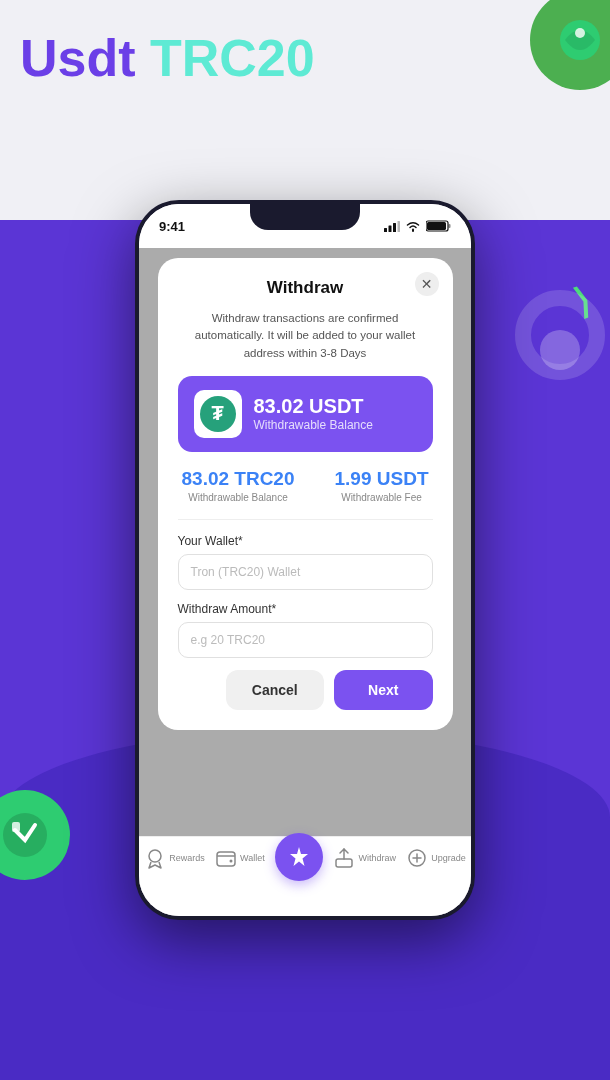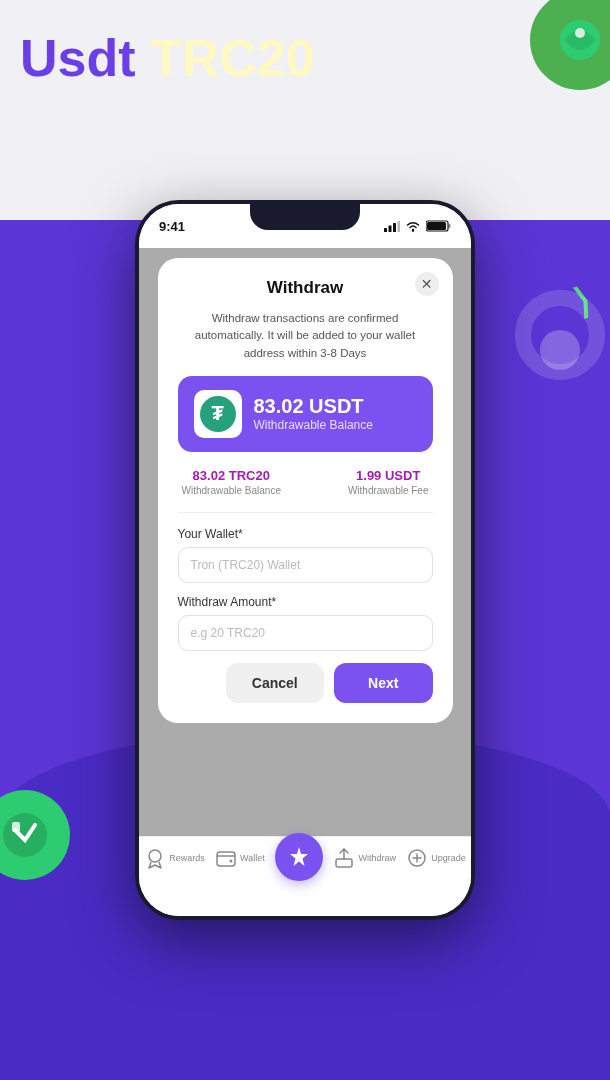--- a/index.html
+++ b/index.html
@@ -245,21 +245,21 @@
     }
 
     
     .stats-row {
       display: flex;
       justify-content: space-between;
       padding: 0 4px;
       margin-bottom: 16px;
     }
     .stat-item { text-align: center; }
-    .stat-value { font-size: 13px; font-weight: 700; color: #a21caf; }
+    .stat-value { font-size: 19px; font-weight: 700; color: #3b82f6; }
     .stat-label { font-size: 10px; color: #888; margin-top: 2px; }
 
     .divider {
       height: 1px;
       background: #eee;
       margin: 0 0 14px;
     }
 
     
     .input-label {
@@ -382,21 +382,21 @@
 <div class="deco-circle-bottom-left">
   <svg width="50" height="50" viewBox="0 0 50 50">
     <circle cx="25" cy="25" r="22" fill="#27ae60"></circle>
     <path d="M15 20 L25 30 L35 15" stroke="white" stroke-width="4" fill="none" stroke-linecap="round"></path>
     <rect x="12" y="12" width="8" height="10" rx="2" fill="white" opacity="0.8"></rect>
   </svg>
 </div>
 
 <div class="title-area">
   <div class="title-line1">
-    <span>Usdt </span><span style="color:#fef9c3;">TRC20</span>
+    <span>Usdt </span><span style="color:#5eead4;">TRC20</span>
   </div>
 </div>
 
 <div class="phone-container">
   <div class="phone-outer">
     <div class="notch"></div>
     <div class="phone-inner">
 
       <div class="status-bar">
         <span class="status-time">9:41</span>

